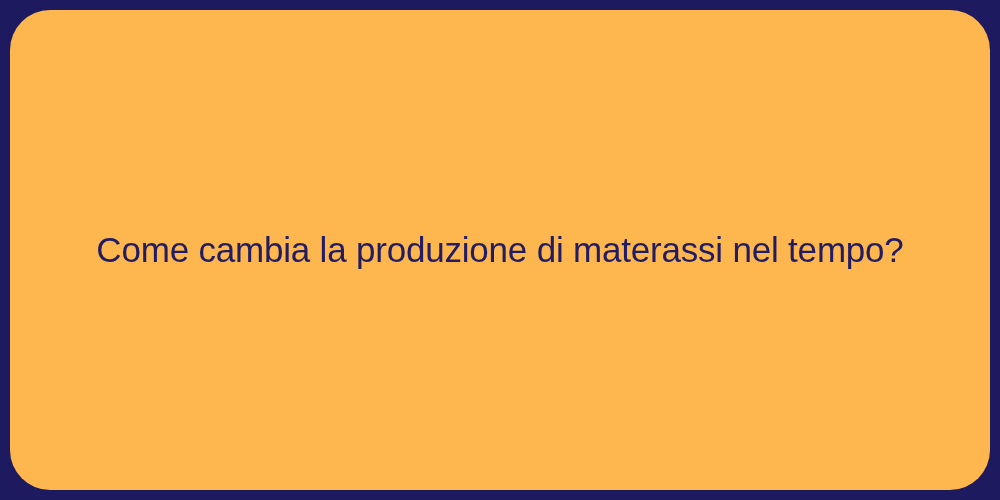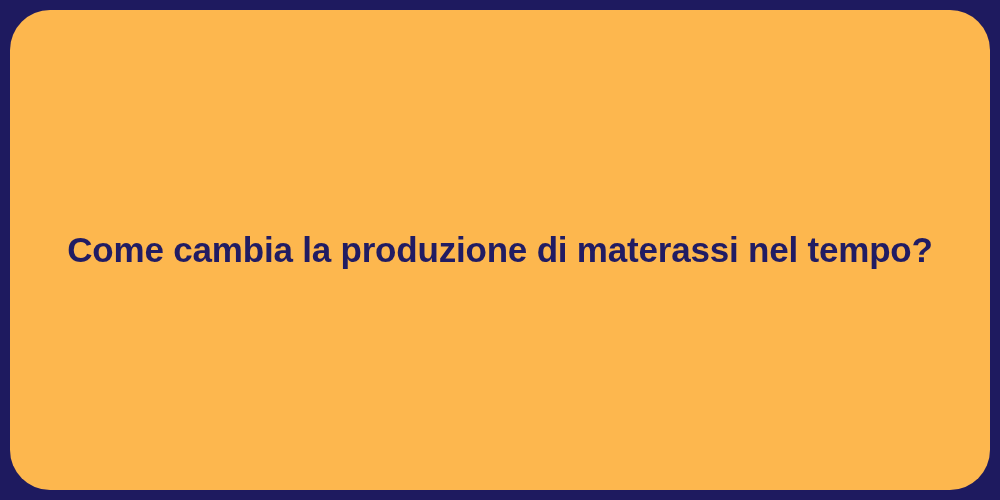--- a/index.html
+++ b/index.html
@@ -38,21 +38,21 @@
     justify-content: center;
     overflow: hidden;
   }
 
   
   .headline {
     margin: 8px;
     padding: 0 24px;
     font-family: "Liberation Sans", sans-serif;
     font-size: 35px;
-    font-weight: 700;
+    font-weight: 400;
     letter-spacing: -0.2px;
     line-height: 1.2;
     color: #211c63;
     text-align: center;
     white-space: nowrap;
     -webkit-font-smoothing: antialiased;
   }
 </style>
 </head>
 <body>

